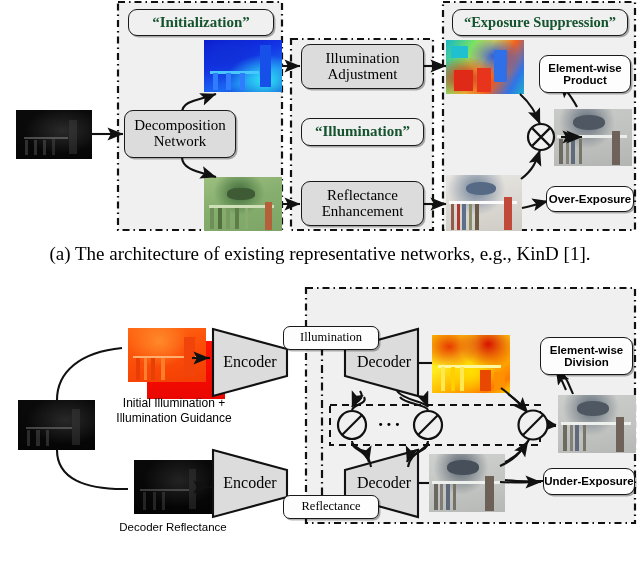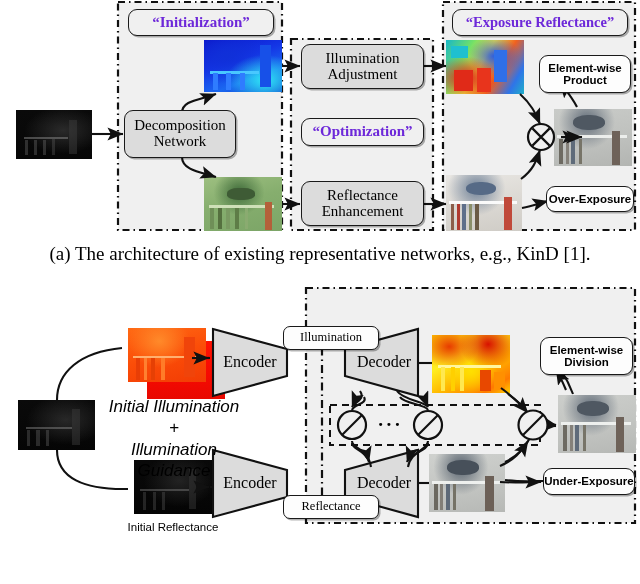--- a/index.html
+++ b/index.html
@@ -10,21 +10,21 @@
   
   .abs{position:absolute;box-sizing:border-box;}
   
   .rbox{position:absolute;box-sizing:border-box;background:#f0f0f0;
         border:1.6px solid #1a1a1a;border-radius:9px;
         display:flex;align-items:center;justify-content:center;
         text-align:center;line-height:1.05;
         box-shadow:1.5px 1.5px 0 rgba(0,0,0,.30);}
   .rbox.grey{background:#dcdcdc;}
   .rbox.white{background:#fdfdfd;}
-  .red{color:#6d28d9;font-weight:bold;font-family:"Liberation Serif",serif;}
+  .red{color:#14532d;font-weight:bold;font-family:"Liberation Serif",serif;}
   .bold{font-weight:bold;}
   .sans{font-family:"Liberation Sans",sans-serif;}
   
   .caption{position:absolute;width:640px;text-align:center;font-size:19px;
            font-family:"Liberation Serif",serif;color:#000;}
   
   .thumb{position:absolute;box-sizing:border-box;overflow:hidden;}
   .thumb i{position:absolute;display:block;}
   
 </style>
@@ -169,30 +169,30 @@
     <span style="font-size:15px;white-space:pre-line;">Decomposition
 Network</span>
   </div>
 
   <div class="rbox grey" style="left:301px;top:44px;width:123px;height:45px;">
     <span style="font-size:15px;white-space:pre-line;">Illumination
 Adjustment</span>
   </div>
 
   <div class="rbox" style="left:301px;top:118px;width:123px;height:28px;">
-    <span class="red" style="font-size:15px;">“Optimization”</span>
+    <span class="red" style="font-size:15px;">“Illumination”</span>
   </div>
 
   <div class="rbox grey" style="left:301px;top:181px;width:123px;height:45px;">
     <span style="font-size:15px;white-space:pre-line;">Reflectance
 Enhancement</span>
   </div>
 
   <div class="rbox" style="left:452px;top:9px;width:176px;height:27px;">
-    <span class="red" style="font-size:14.5px;">“Exposure Reflectance”</span>
+    <span class="red" style="font-size:14.5px;">“Exposure Suppression”</span>
   </div>
 
   <div class="rbox white" style="left:539px;top:55px;width:92px;height:38px;">
     <span class="bold sans" style="font-size:11.5px;white-space:pre-line;">Element-wise
 Product</span>
   </div>
 
   <div class="rbox white" style="left:546px;top:186px;width:88px;height:26px;">
     <span class="bold sans" style="font-size:11.5px;">Over-Exposure</span>
   </div>
@@ -388,21 +388,21 @@
 
   <div class="rbox white" style="left:543px;top:468px;width:92px;height:27px;">
     <span class="bold sans" style="font-size:11.5px;">Under-Exposure</span>
   </div>
 
   <div class="abs" style="left:372px;top:412px;width:36px;height:26px;display:flex;align-items:center;justify-content:center;">
     <span style="font-size:19px;letter-spacing:2px;font-weight:bold;">···</span>
   </div>
 
   <div class="abs" style="left:104px;top:396px;width:140px;text-align:center;">
-    <span class="sans" style="font-size:17px;line-height:1.25;white-space:pre-line;display:block;font-style:italic;">Initial Illumination +
+    <span class="sans" style="font-size:12px;line-height:1.25;white-space:pre-line;display:block;">Initial Illumination +
 Illumination Guidance</span>
   </div>
   <div class="abs" style="left:103px;top:517px;width:140px;text-align:center;">
-    <span class="sans" style="font-size:11.5px;line-height:1.25;">Initial Reflectance</span>
+    <span class="sans" style="font-size:11.5px;line-height:1.25;">Decoder Reflectance</span>
   </div>
 
 
 </div>
 
 </body></html>

